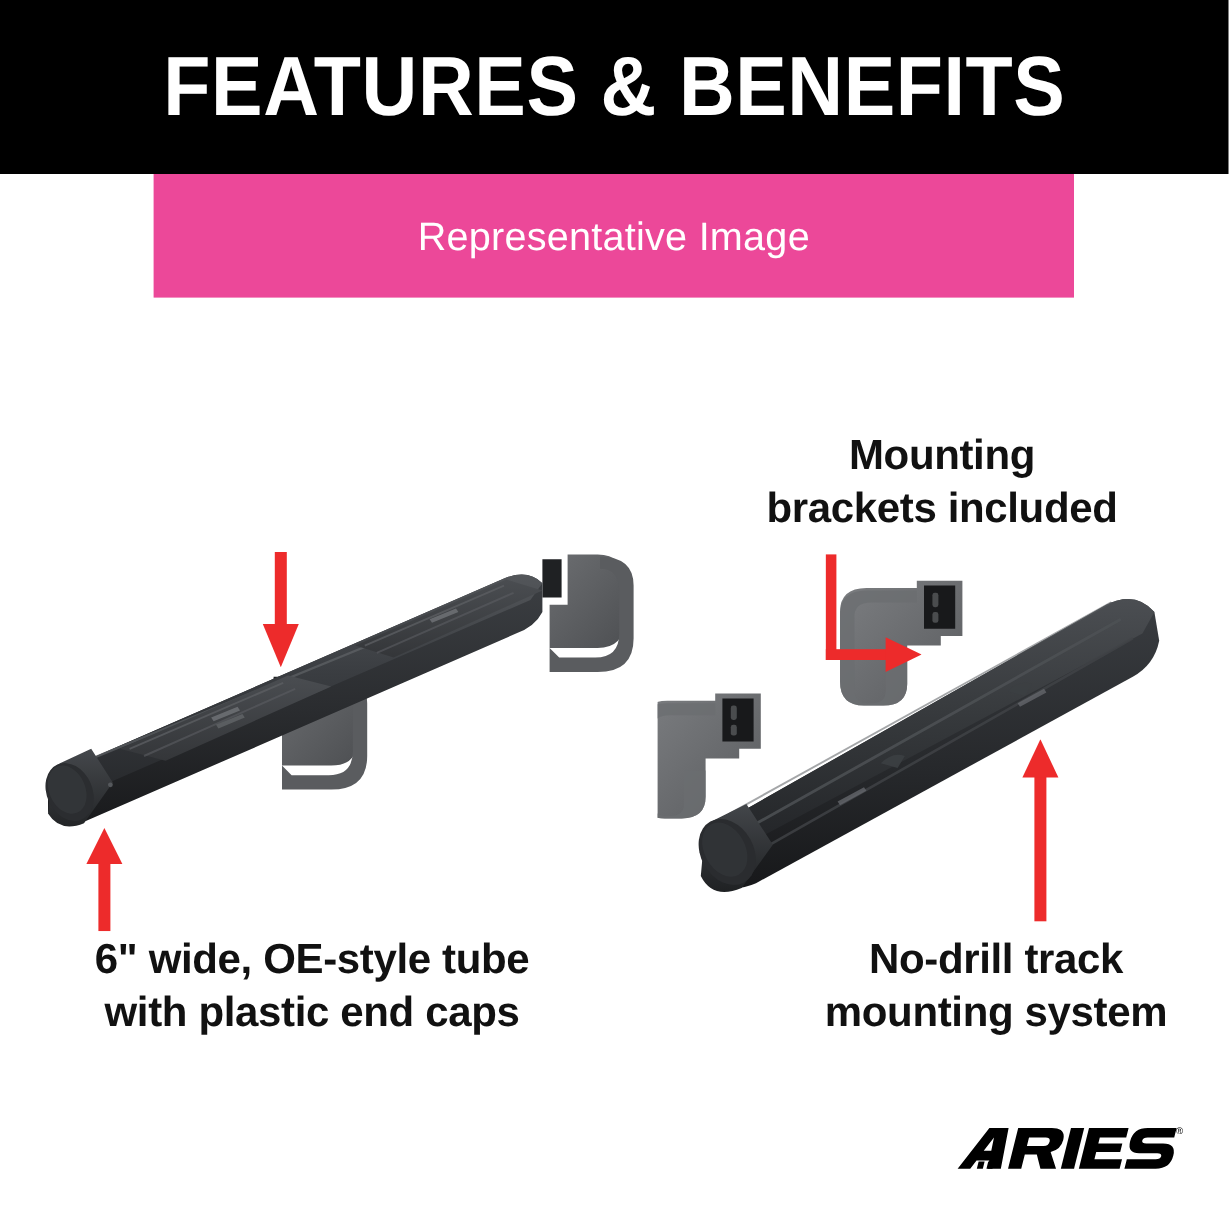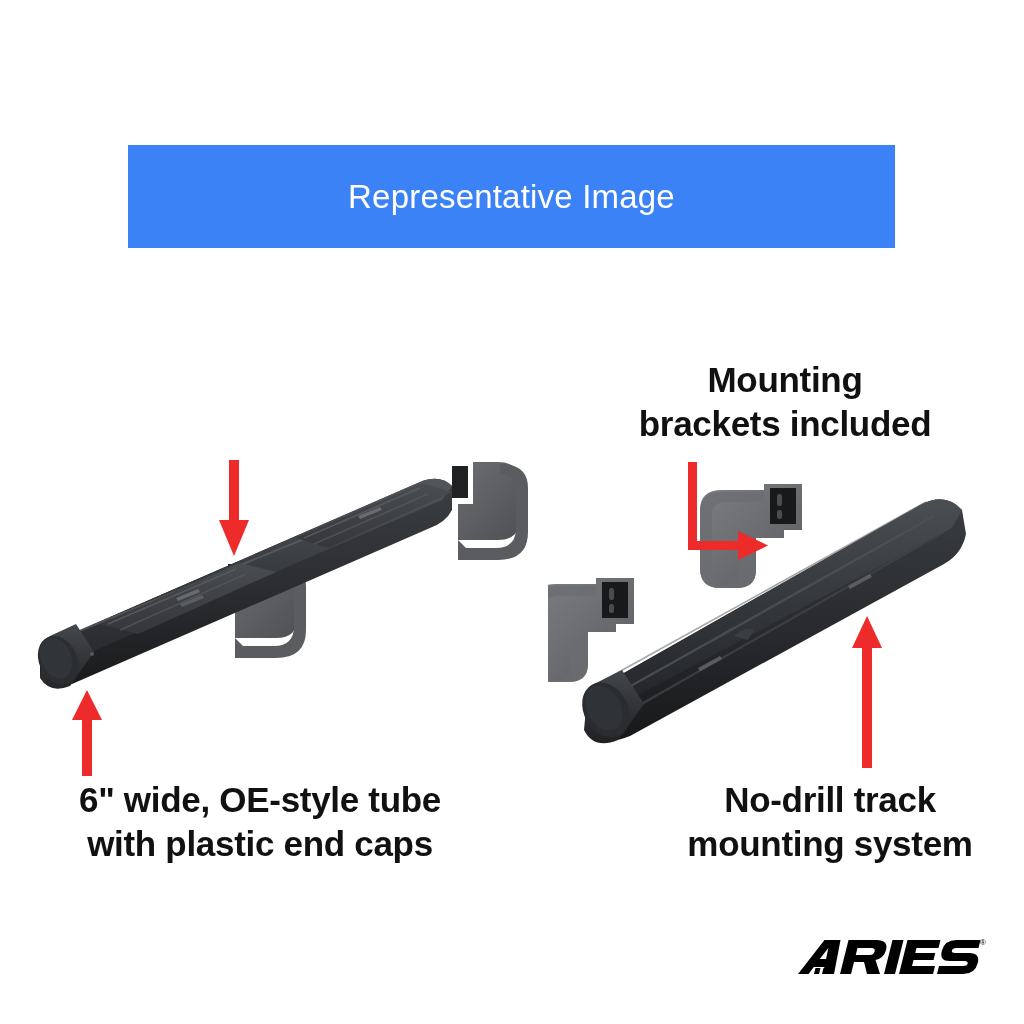--- a/index.html
+++ b/index.html
@@ -44,21 +44,21 @@
     white-space: nowrap;
   }
 
   
   .red-banner {
     position: absolute;
     left: 128px;
     top: 145px;
     width: 767px;
     height: 103px;
-    background: #3b82f6;
+    background: #ec4899;
   }
   .red-banner-label {
     position: absolute;
     left: 0;
     top: 0;
     width: 767px;
     height: 103px;
     display: flex;
     align-items: center;
     justify-content: center;
@@ -105,20 +105,23 @@
     top: 934px;
     width: 200px;
     height: 48px;
   }
 </style>
 </head>
 <body>
 
 <div id="page">
 
+  <div class="header-bar">
+    <div class="header-title">FEATURES &amp; BENEFITS</div>
+  </div>
 
   <div class="red-banner">
     <div class="red-banner-label">Representative Image</div>
   </div>
 
 
   <div class="callout callout-tr">Mounting
 brackets included</div>
 
   <div class="callout callout-bl">6" wide, OE-style tube

